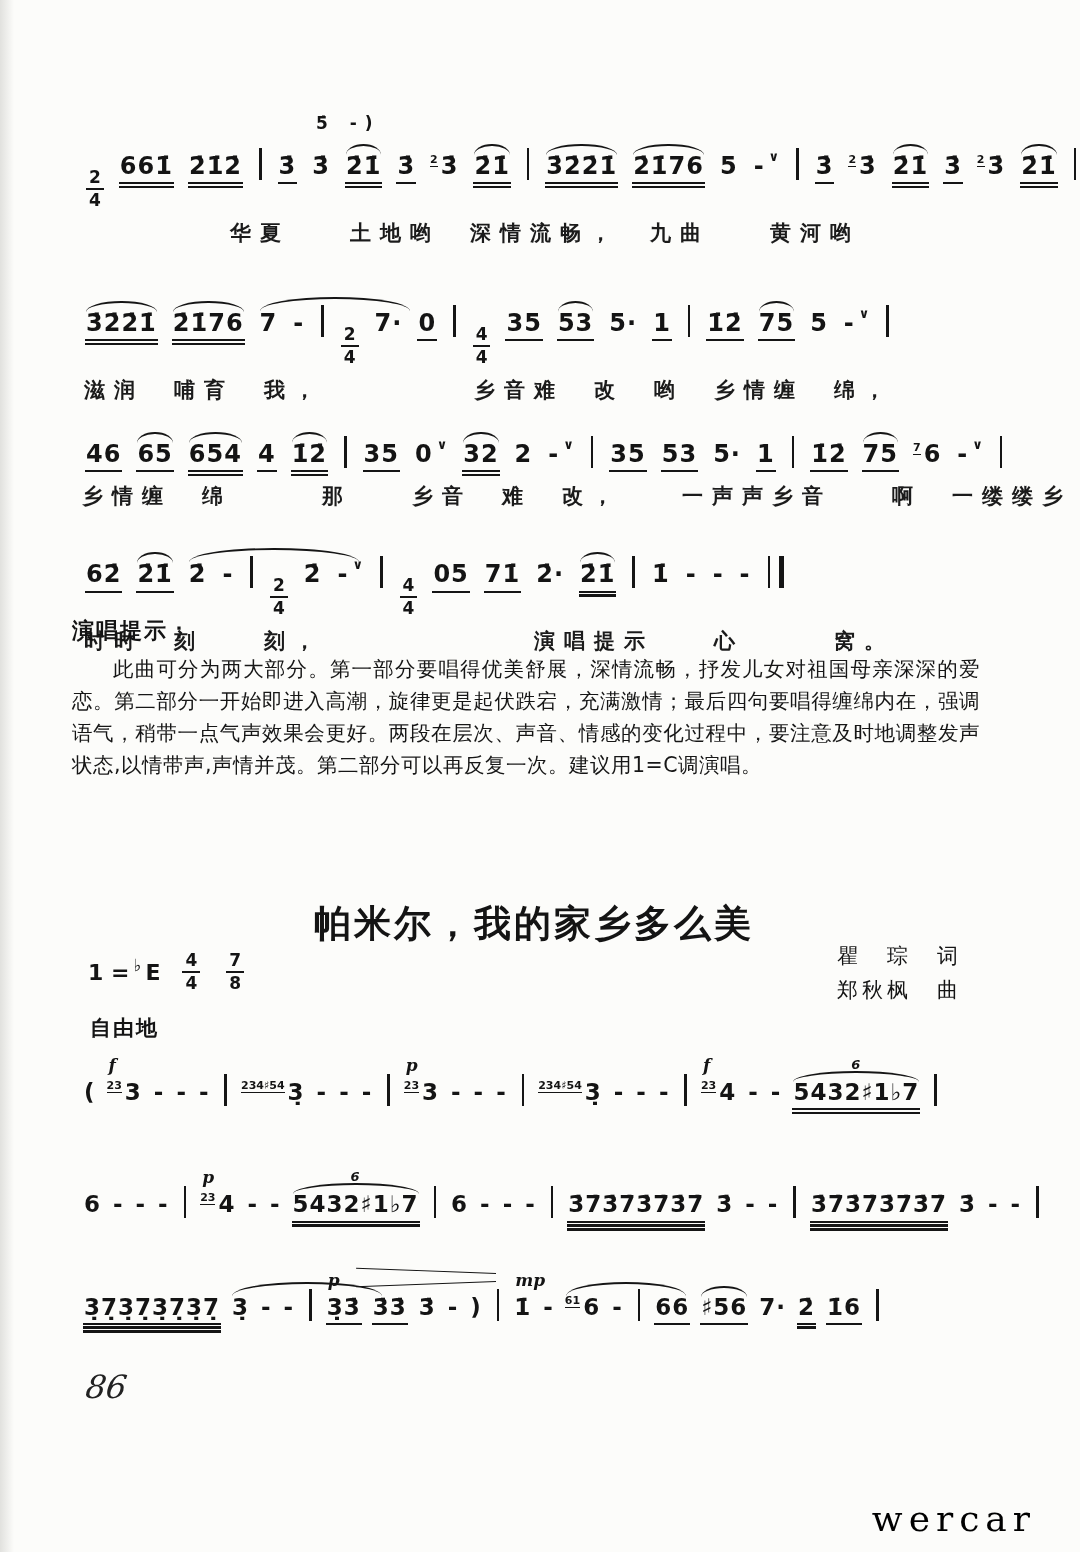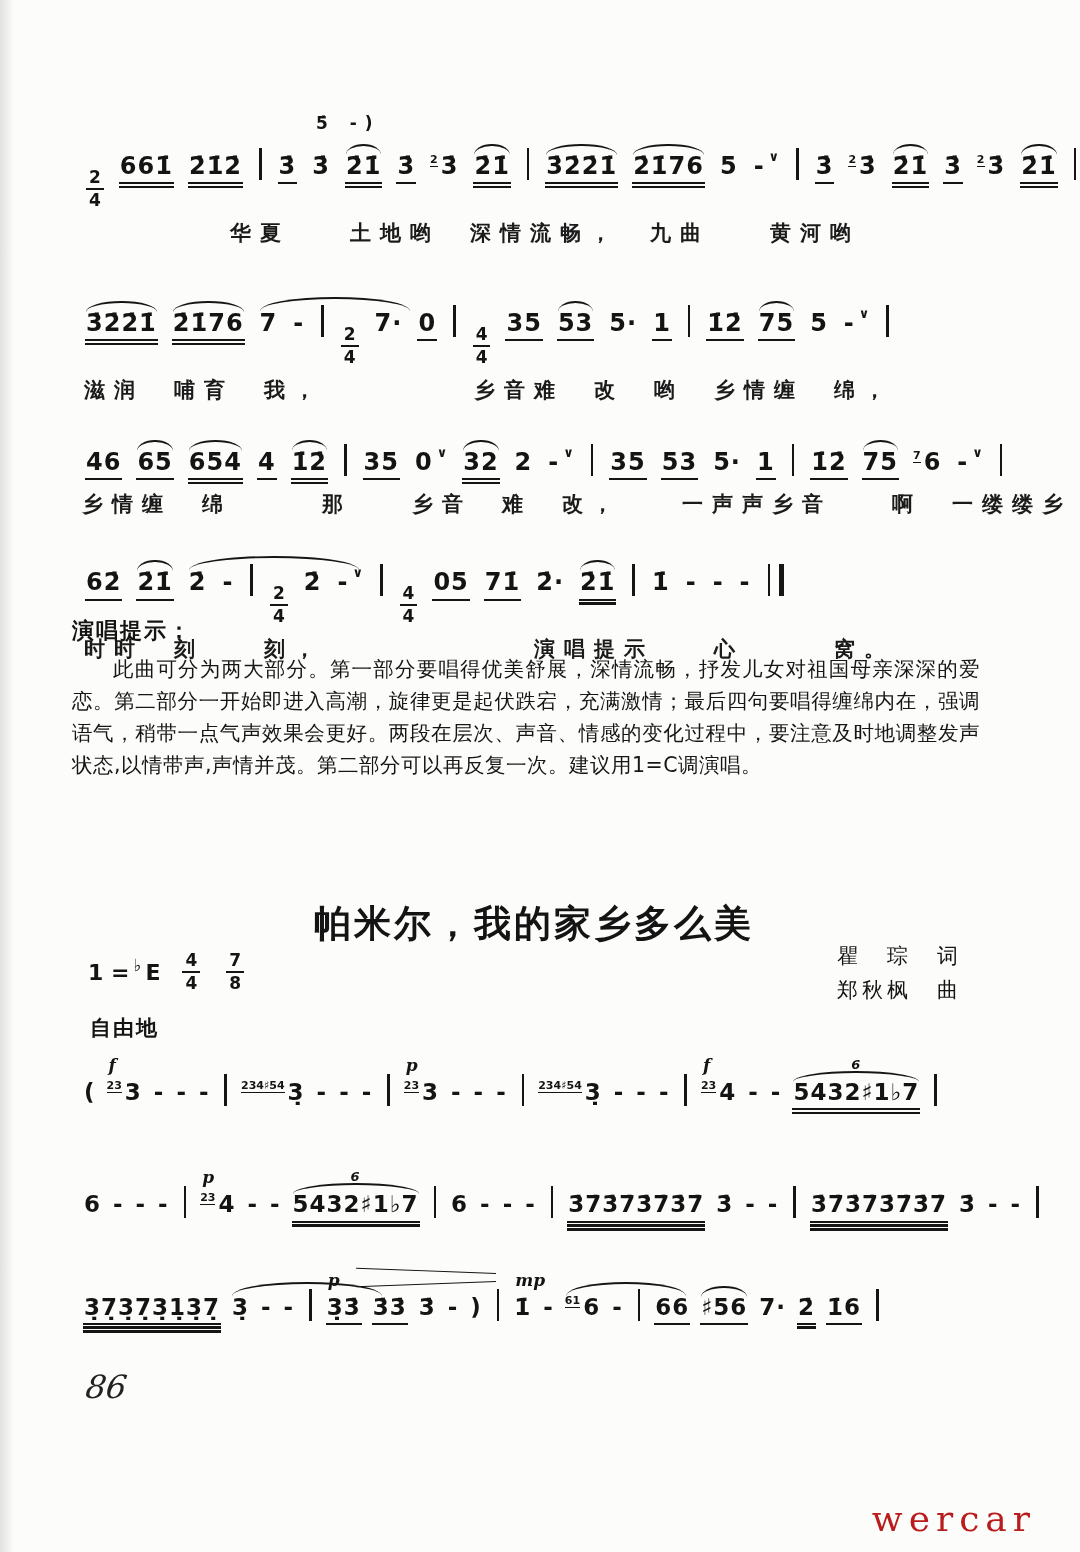--- a/index.html
+++ b/index.html
@@ -7,21 +7,21 @@
         color:#141414;font-family:"DejaVu Sans",sans-serif;margin:0 auto;}
   .scan-edge{position:absolute;left:0;top:0;bottom:0;width:14px;
         background:linear-gradient(90deg,#c6c6c2,rgba(255,255,255,0));opacity:.5;}
 
   
   .sysmount{position:absolute;left:78px;right:50px;}
   #song1-systems{top:116px;}
   #song2-systems{top:1042px;}
   .system{position:relative;}
   #song1-systems .system:nth-child(1){margin-bottom:26px;}
-  #song1-systems .system:nth-child(2){margin-bottom:8px;}
+  #song1-systems .system:nth-child(2){margin-bottom:0;}
   #song1-systems .system:nth-child(3){margin-bottom:14px;}
   #song2-systems .system:nth-child(1){margin-bottom:44px;}
   #song2-systems .system:nth-child(2){margin-bottom:34px;}
 
   .notesrow{position:relative;padding-top:32px;font-weight:bold;font-size:24px;white-space:nowrap;}
   #song2-systems .notesrow{font-size:23px;}
   .tok{display:inline-block;position:relative;margin:0 7px;letter-spacing:1px;vertical-align:baseline;}
   #song2-systems .tok{margin:0 5px;}
   .tok .main{display:inline-block;position:relative;padding:0 1px 3px;line-height:1.1;}
   .u1 .main{border-bottom:2.5px solid #151515;}
@@ -155,23 +155,23 @@
   <div class="tempo">自由地</div>
 
   <div id="song2-systems" class="sysmount">
       <div class="system">
         <div class="notesrow"><span class="tok plain"><span class="main">(</span></span><span class="tok"><span class="dyn">f</span><span class="grace">23</span><span class="main">3</span></span><span class="tok"><span class="main">-</span></span><span class="tok"><span class="main">-</span></span><span class="tok"><span class="main">-</span></span><span class="bar"></span><span class="tok"><span class="grace">234♯54</span><span class="main">3̣</span></span><span class="tok"><span class="main">-</span></span><span class="tok"><span class="main">-</span></span><span class="tok"><span class="main">-</span></span><span class="bar"></span><span class="tok"><span class="dyn">p</span><span class="grace">23</span><span class="main">3</span></span><span class="tok"><span class="main">-</span></span><span class="tok"><span class="main">-</span></span><span class="tok"><span class="main">-</span></span><span class="bar"></span><span class="tok"><span class="grace">234♯54</span><span class="main">3̣</span></span><span class="tok"><span class="main">-</span></span><span class="tok"><span class="main">-</span></span><span class="tok"><span class="main">-</span></span><span class="bar"></span><span class="tok"><span class="dyn">f</span><span class="grace">23</span><span class="main">4</span></span><span class="tok"><span class="main">-</span></span><span class="tok"><span class="main">-</span></span><span class="tok u2"><span class="arc"></span><span class="tup">6</span><span class="main">5432♯1♭7</span></span><span class="bar"></span></div>
       </div>
       <div class="system">
         <div class="notesrow"><span class="tok"><span class="main">6</span></span><span class="tok"><span class="main">-</span></span><span class="tok"><span class="main">-</span></span><span class="tok"><span class="main">-</span></span><span class="bar"></span><span class="tok"><span class="dyn">p</span><span class="grace">23</span><span class="main">4</span></span><span class="tok"><span class="main">-</span></span><span class="tok"><span class="main">-</span></span><span class="tok u2"><span class="arc"></span><span class="tup">6</span><span class="main">5432♯1♭7</span></span><span class="bar"></span><span class="tok"><span class="main">6</span></span><span class="tok"><span class="main">-</span></span><span class="tok"><span class="main">-</span></span><span class="tok"><span class="main">-</span></span><span class="bar"></span><span class="tok u3"><span class="main">3̇7̇3̇7̇3̇7̇3̇7̇</span></span><span class="tok"><span class="main">3̇</span></span><span class="tok"><span class="main">-</span></span><span class="tok"><span class="main">-</span></span><span class="bar"></span><span class="tok u3"><span class="main">3̇7̇3̇7̇3̇7̇3̇7̇</span></span><span class="tok"><span class="main">3̇</span></span><span class="tok"><span class="main">-</span></span><span class="tok"><span class="main">-</span></span><span class="bar"></span></div>
       </div>
       <div class="system">
-        <div class="notesrow"><span class="tok u3"><span class="main">3̣7̣3̣7̣3̣1̣3̣7̣</span></span><span class="tok"><span class="arc wide" style="width: 150px;"></span><span class="main">3̣</span></span><span class="tok"><span class="main">-</span></span><span class="tok"><span class="main">-</span></span><span class="bar"></span><span class="tok u1"><span class="dyn">p</span><span class="cres">
+        <div class="notesrow"><span class="tok u3"><span class="main">3̣7̣3̣7̣3̣7̣3̣7̣</span></span><span class="tok"><span class="arc wide" style="width: 150px;"></span><span class="main">3̣</span></span><span class="tok"><span class="main">-</span></span><span class="tok"><span class="main">-</span></span><span class="bar"></span><span class="tok u1"><span class="dyn">p</span><span class="cres">
               <i class="cl1"></i>
               <i class="cl2"></i>
             </span><span class="main">3̣3̇</span></span><span class="tok u1"><span class="main">3̇3̇</span></span><span class="tok"><span class="main">3̇</span></span><span class="tok"><span class="main">-</span></span><span class="tok plain"><span class="main">)</span></span><span class="bar"></span><span class="tok"><span class="dyn">mp</span><span class="main">1̇</span></span><span class="tok"><span class="main">-</span></span><span class="tok"><span class="arc wide" style="width: 120px;"></span><span class="grace">61</span><span class="main">6</span></span><span class="tok"><span class="main">-</span></span><span class="bar"></span><span class="tok u1"><span class="main">66</span></span><span class="tok u1"><span class="arc"></span><span class="main">♯56</span></span><span class="tok"><span class="main">7·</span></span><span class="tok u2"><span class="main">2̇</span></span><span class="tok u1"><span class="main">1̇6</span></span><span class="bar"></span></div>
       </div>
     </div>
 
   <div class="page-number">86</div>
 
-  <div class="watermark" style="color: #b91c1c;">wercar</div>
+  <div class="watermark" style="color: #000000;">wercar</div>
 </div>
 
 </body></html>

